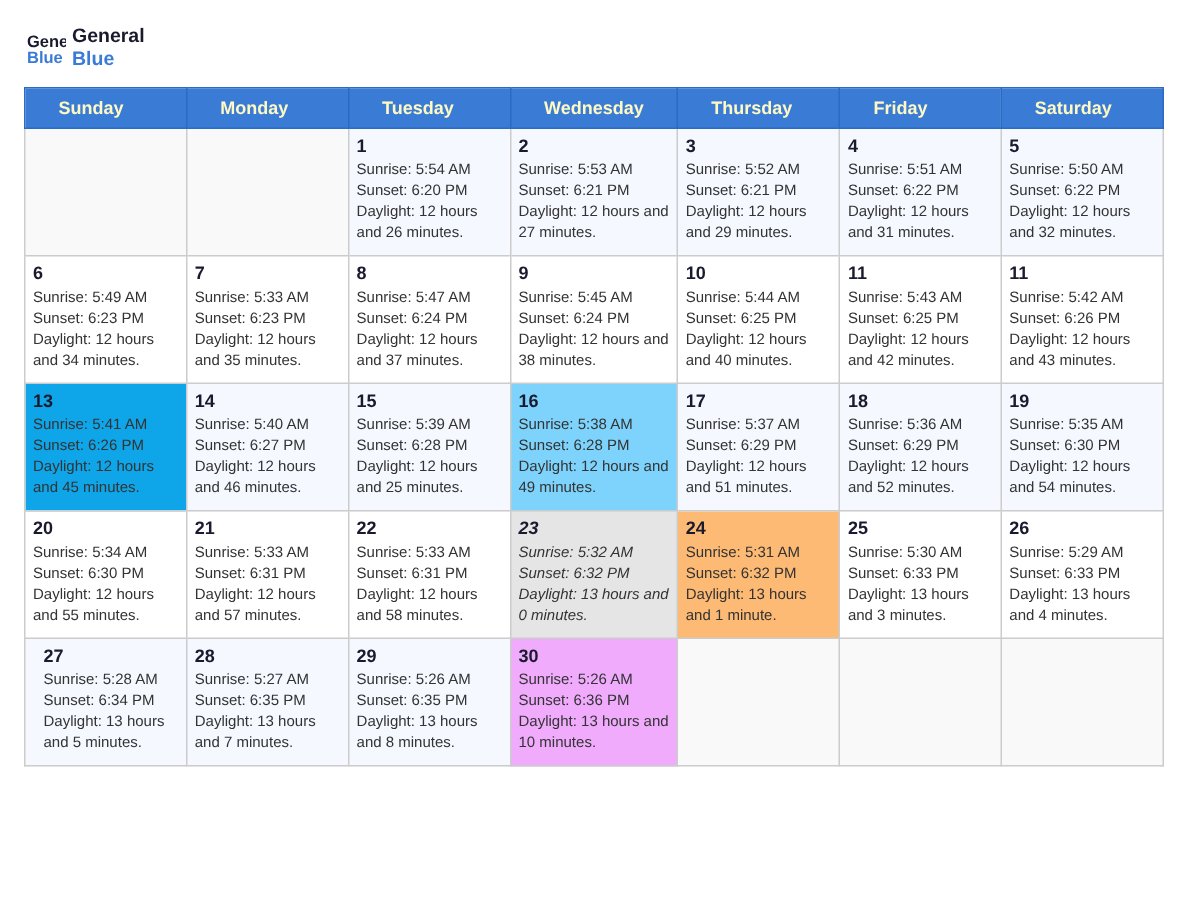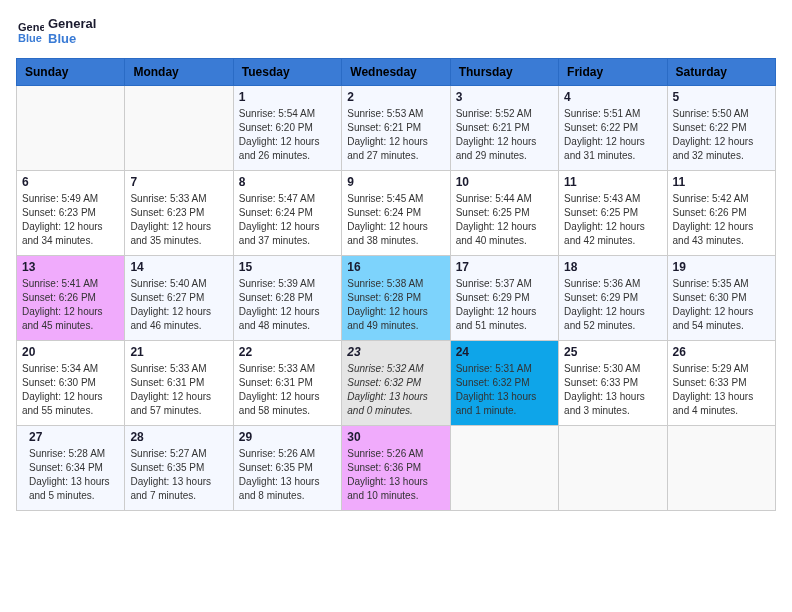--- a/index.html
+++ b/index.html
@@ -37,22 +37,22 @@
       font-size: 14px;
       color: #444;
     }
     .calendar-table {
       width: 100%;
       border-collapse: collapse;
       font-size: 11px;
     }
     .calendar-table th {
       background: #3a7bd5;
-      color: #000000;
-      padding: 6px 8px;
+      color: #fef9c3;
+      padding: 6px 22px;
       text-align: left;
       font-size: 12px;
       font-weight: bold;
       border: 1px solid #2a6bc5;
     }
     .calendar-table td {
       border: 1px solid #ccc;
       vertical-align: top;
       padding: 4px 5px;
       width: calc(100% / 7);
@@ -197,42 +197,42 @@
         <td style="background: rgb(255, 255, 255);">
           <div class="day-number">11</div>
           <div class="day-info">
             <div>Sunrise: 5:42 AM</div>
             <div>Sunset: 6:26 PM</div>
             <div>Daylight: 12 hours and 43 minutes.</div>
           </div>
         </td>
       </tr>
       <tr>
-        <td style="background: #f0abfc;">
+        <td style="background: #0ea5e9;">
           <div class="day-number">13</div>
           <div class="day-info">
             <div>Sunrise: 5:41 AM</div>
             <div>Sunset: 6:26 PM</div>
             <div>Daylight: 12 hours and 45 minutes.</div>
           </div>
         </td>
         <td style="background: rgb(245, 248, 255);">
           <div class="day-number">14</div>
           <div class="day-info">
             <div>Sunrise: 5:40 AM</div>
             <div>Sunset: 6:27 PM</div>
             <div>Daylight: 12 hours and 46 minutes.</div>
           </div>
         </td>
         <td style="background: rgb(245, 248, 255);">
           <div class="day-number">15</div>
           <div class="day-info">
             <div>Sunrise: 5:39 AM</div>
             <div>Sunset: 6:28 PM</div>
-            <div>Daylight: 12 hours and 48 minutes.</div>
+            <div>Daylight: 12 hours and 25 minutes.</div>
           </div>
         </td>
         <td style="background: #7dd3fc;">
           <div class="day-number">16</div>
           <div class="day-info">
             <div>Sunrise: 5:38 AM</div>
             <div>Sunset: 6:28 PM</div>
             <div>Daylight: 12 hours and 49 minutes.</div>
           </div>
         </td>
@@ -287,21 +287,21 @@
           </div>
         </td>
         <td style="background: #e5e5e5; font-style: italic;">
           <div class="day-number">23</div>
           <div class="day-info">
             <div>Sunrise: 5:32 AM</div>
             <div>Sunset: 6:32 PM</div>
             <div>Daylight: 13 hours and 0 minutes.</div>
           </div>
         </td>
-        <td style="background: #0ea5e9;">
+        <td style="background: #fdba74;">
           <div class="day-number">24</div>
           <div class="day-info">
             <div>Sunrise: 5:31 AM</div>
             <div>Sunset: 6:32 PM</div>
             <div>Daylight: 13 hours and 1 minute.</div>
           </div>
         </td>
         <td style="background: rgb(255, 255, 255);">
           <div class="day-number">25</div>
           <div class="day-info">

